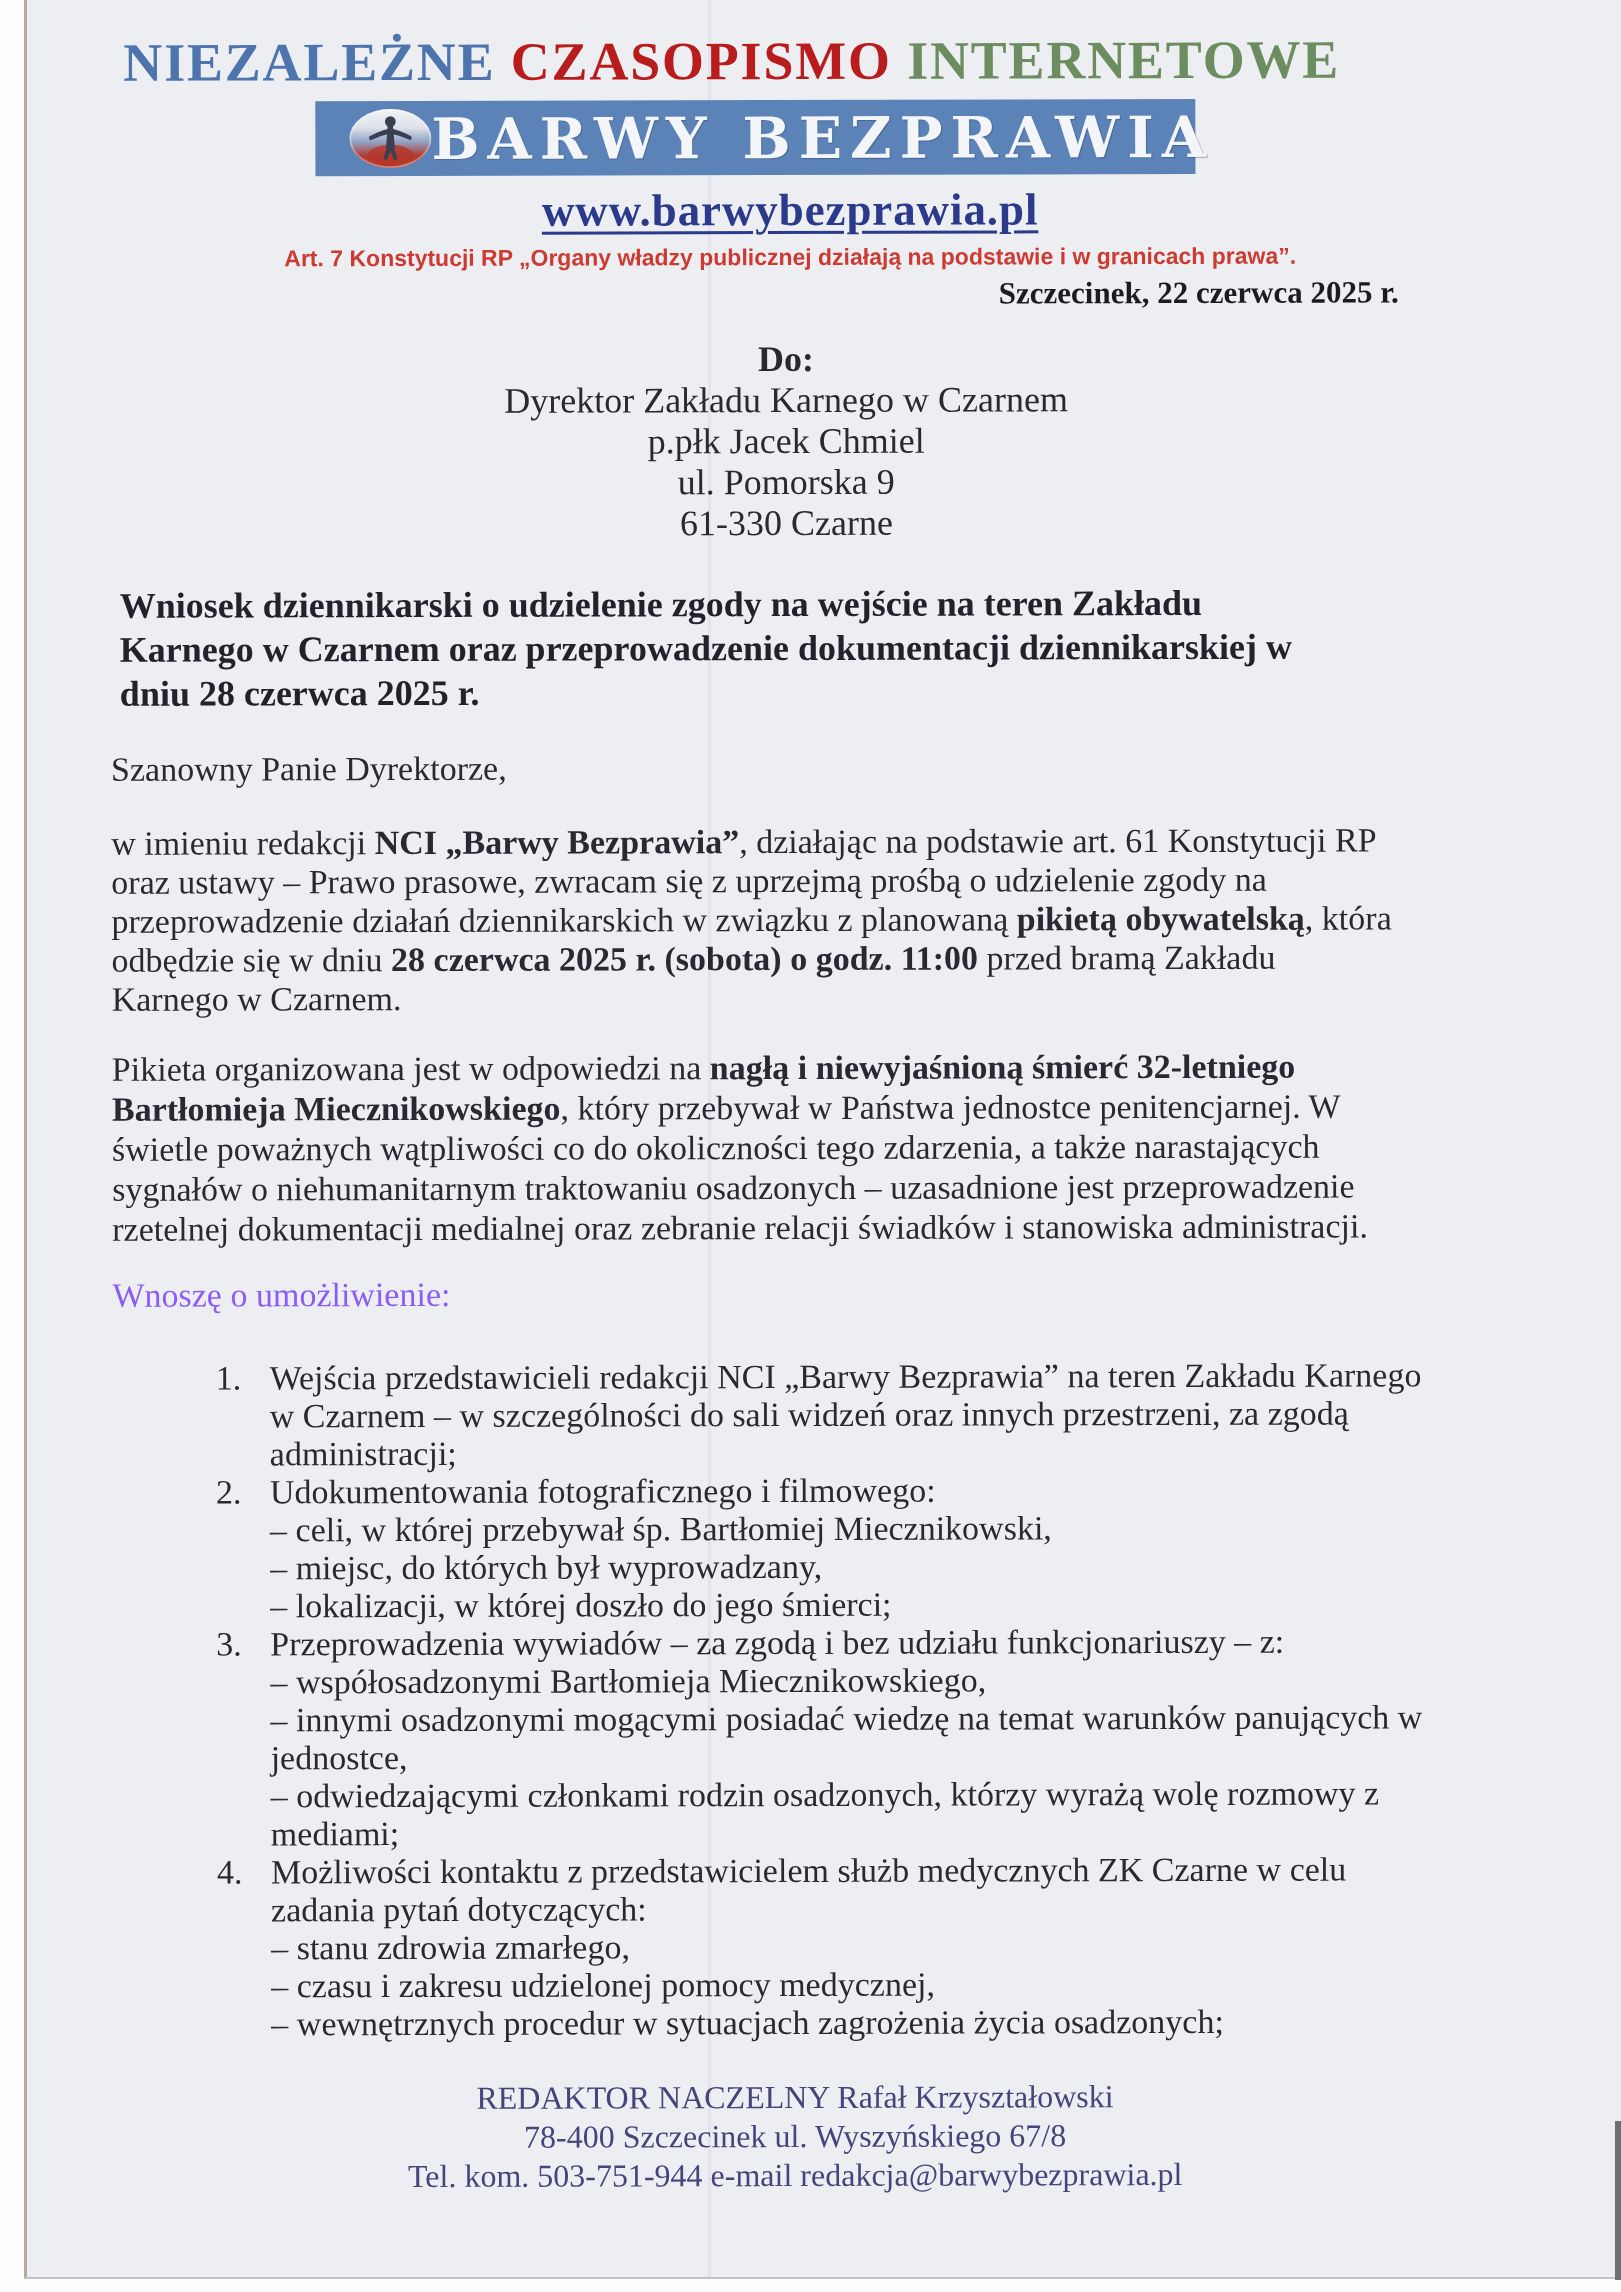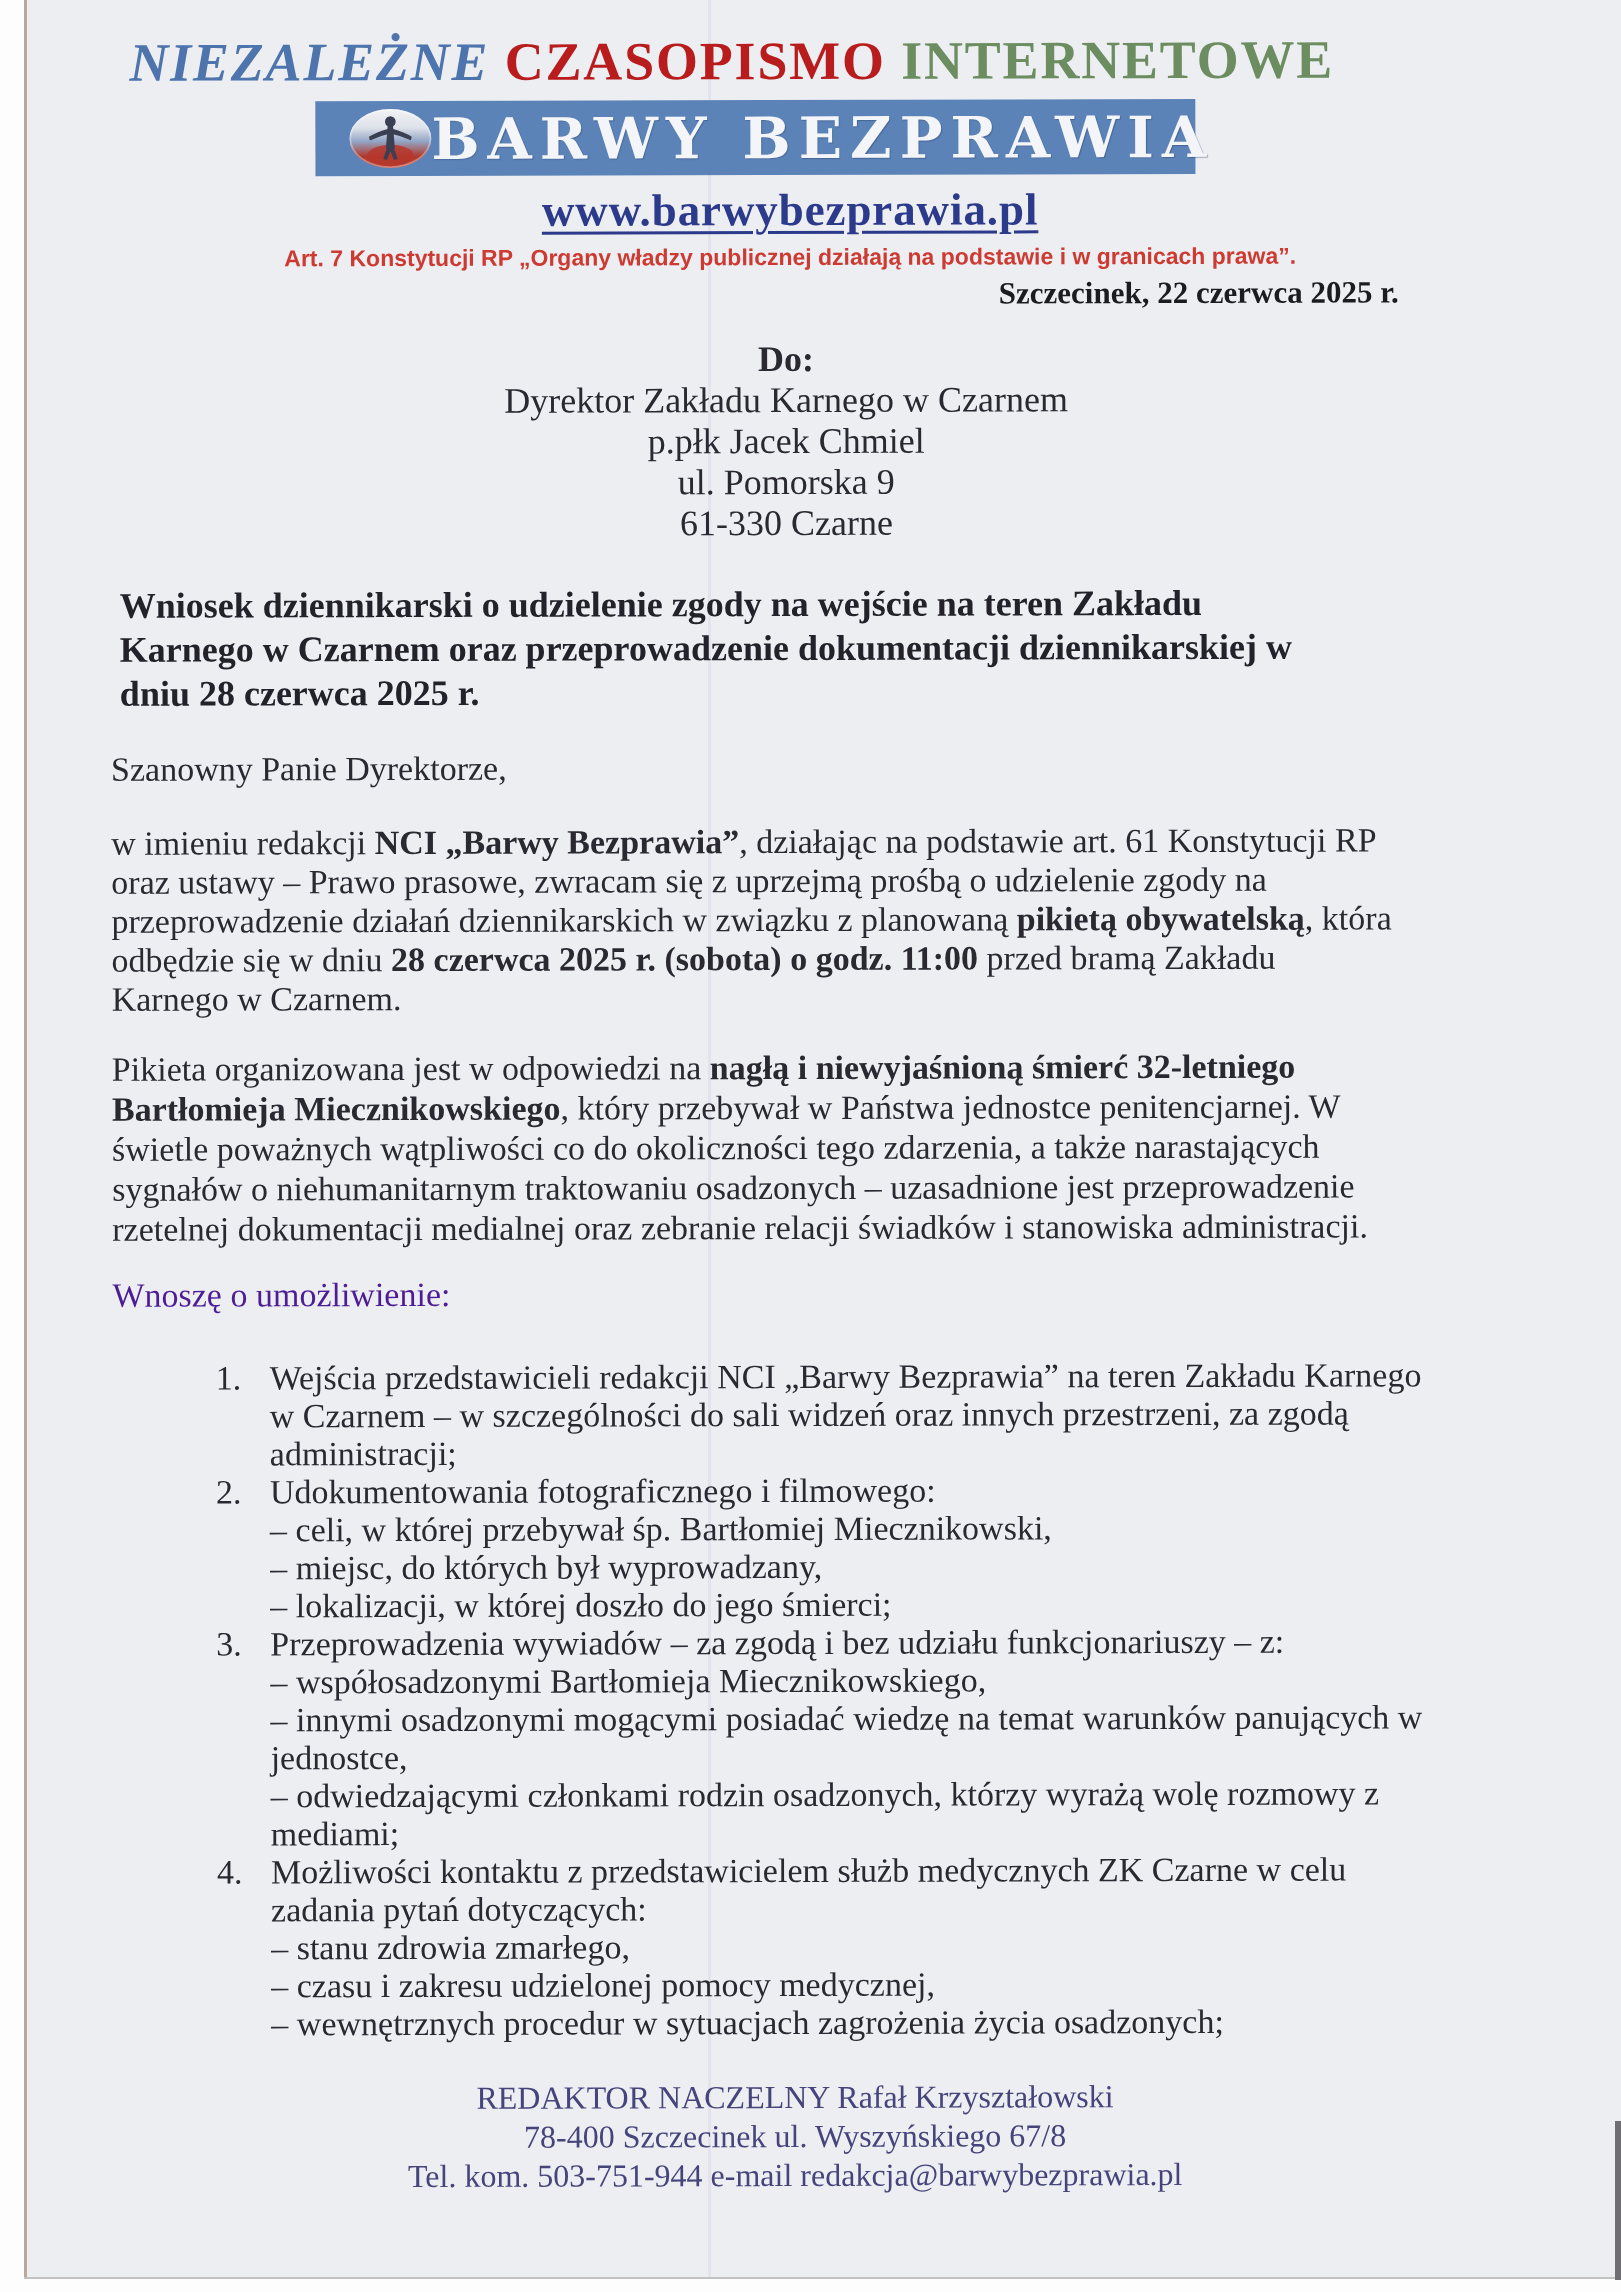--- a/index.html
+++ b/index.html
@@ -78,21 +78,21 @@
     position:absolute;left:121px;top:582px;
     font-weight:bold;font-size:36px;line-height:44px;white-space:pre;color:#23222a;
   }
   .greeting{
     position:absolute;left:112px;top:749px;font-size:34px;color:#2a2830;
   }
   .body-par{position:absolute;left:112px;white-space:nowrap;font-size:34px;color:#2a2830;}
   .par-1{top:822px;line-height:39px;}
   .par-2{top:1048px;line-height:40px;}
   .request-intro{
-    position:absolute;left:112px;top:1275px;font-size:34px;color:#4c1d95;
+    position:absolute;left:112px;top:1275px;font-size:34px;color:#8b5cf6;
   }
   .request-list{
     position:absolute;left:215px;top:1358px;width:1254px;
     font-size:34px;line-height:38px;color:#2a2830;
   }
   .list-item{display:flex;align-items:flex-start;}
   .item-number{width:54px;flex:0 0 auto;}
   .item-text{white-space:pre;}
 
   
@@ -102,21 +102,21 @@
   }
 </style>
 </head>
 <body>
 
 <div class="paper"></div>
 <div class="fold-line"></div>
 
 <div class="letter">
 
-  <div class="masthead-title"><span style="color: rgb(77, 116, 173); font-style: italic;">NIEZALEŻNE</span><span> </span><span style="color: #b91c1c;">CZASOPISMO</span><span> </span><span style="color: rgb(108, 141, 96);">INTERNETOWE</span></div>
+  <div class="masthead-title"><span style="color: rgb(77, 116, 173);">NIEZALEŻNE</span><span> </span><span style="color: #b91c1c;">CZASOPISMO</span><span> </span><span style="color: rgb(108, 141, 96);">INTERNETOWE</span></div>
 
   <div class="masthead-banner" style="background-color: rgb(91, 131, 184);">
     <span class="newspaper-logo">
       <svg viewBox="0 0 92 66" xmlns="http://www.w3.org/2000/svg">
         <ellipse cx="46" cy="52" rx="26" ry="12" fill="#b5372c" opacity="0.85"></ellipse>
         <g fill="#3a3f52">
           <circle cx="46" cy="14" r="6"></circle>
           <path d="M43 19 L49 19 L51 44 Q46 50 41 44 Z"></path>
           <path d="M44 22 Q30 26 22 31 L23 35 Q34 30 44 28 Z"></path>
           <path d="M48 22 Q62 26 70 31 L69 35 Q58 30 48 28 Z"></path>

